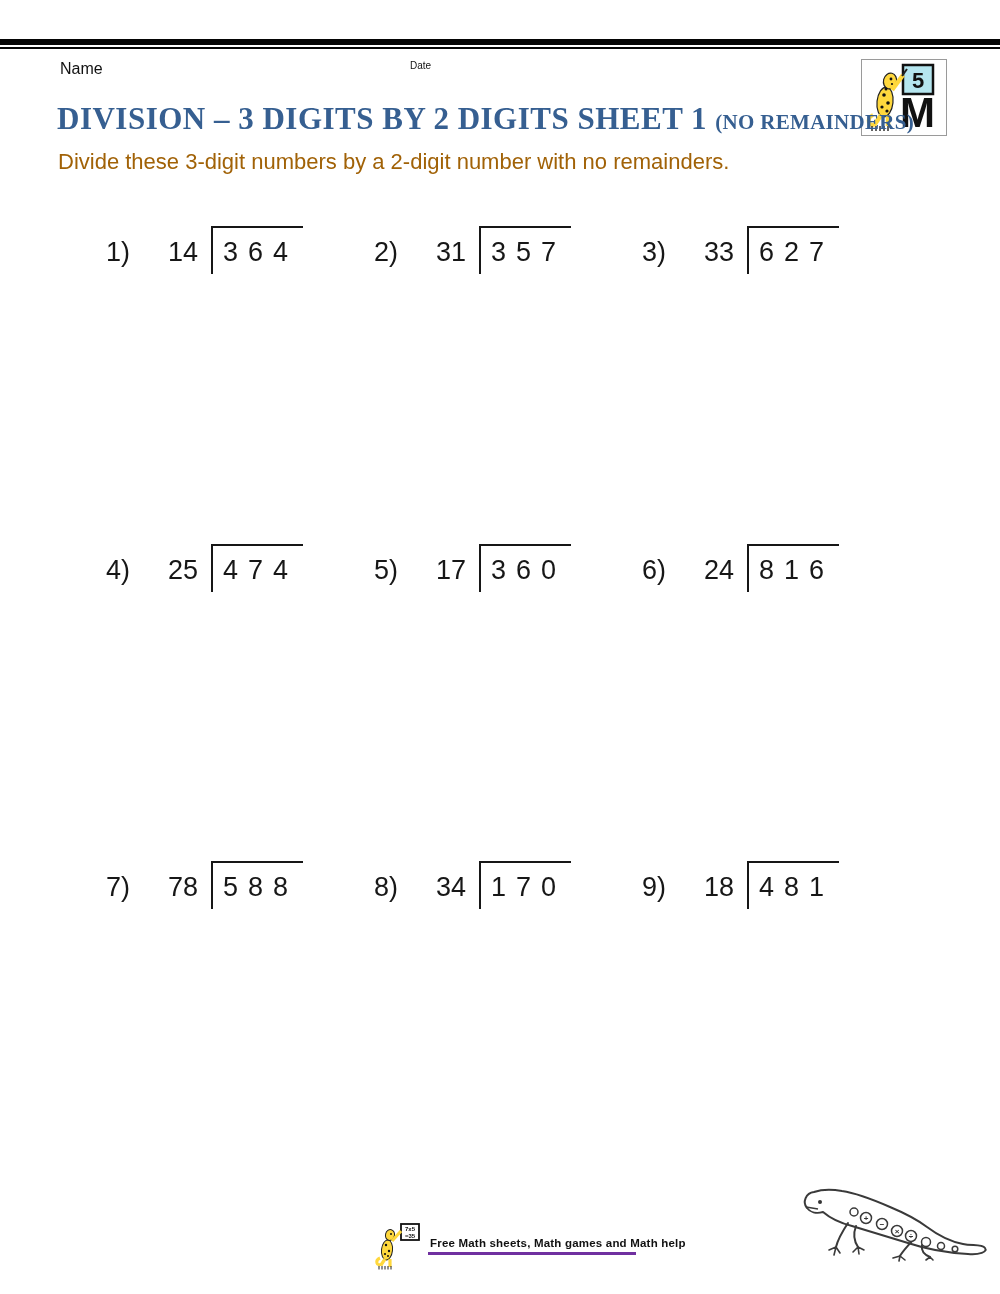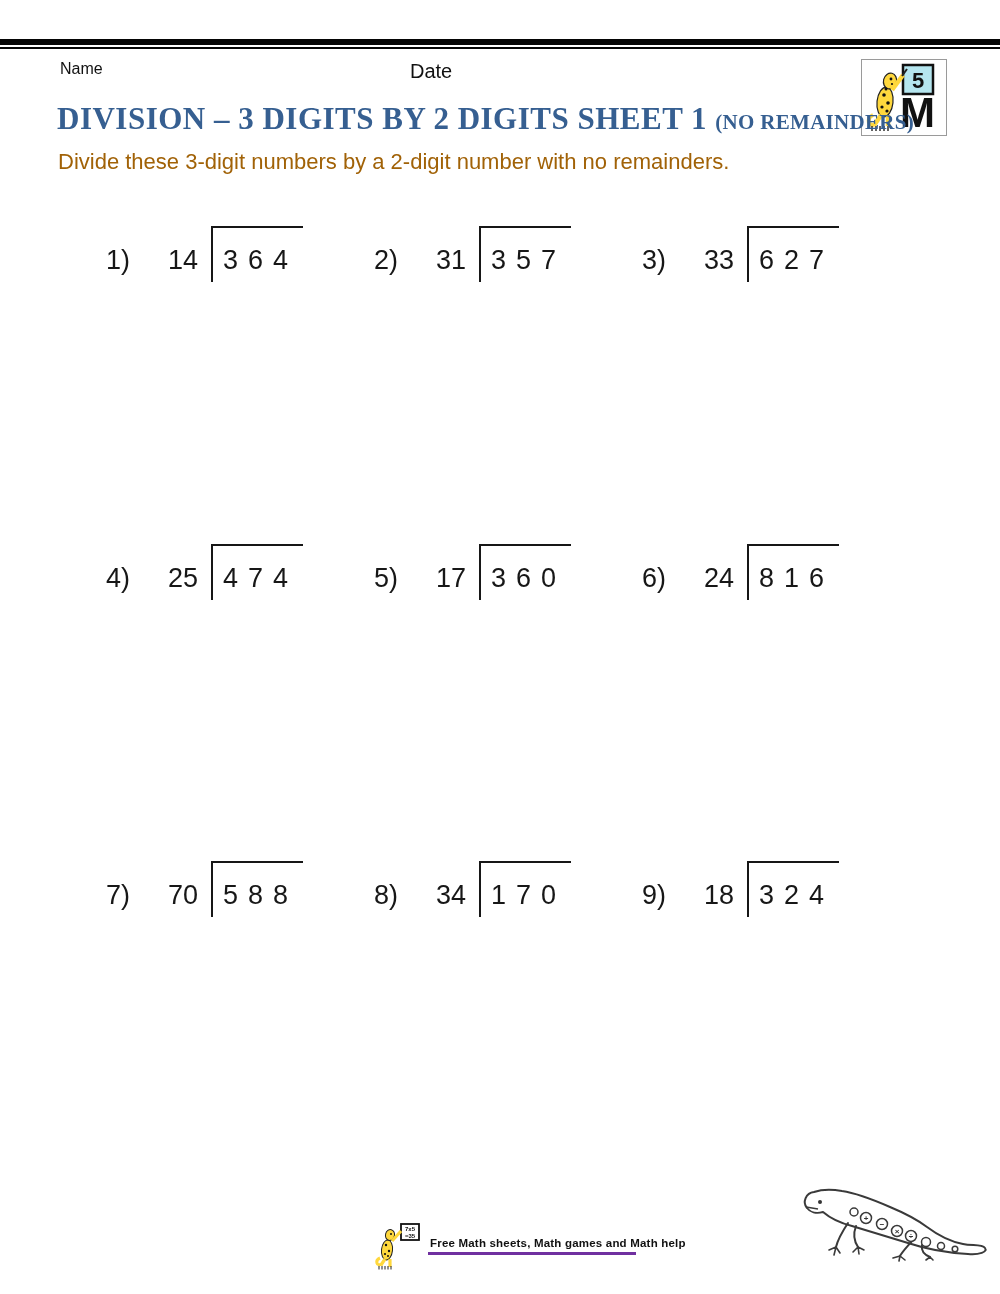--- a/index.html
+++ b/index.html
@@ -19,21 +19,21 @@
   .top-rule-thin {
     position: absolute; left: 0; top: 47px; width: 1000px; height: 2px;
     background: #050505;
   }
   .name-label {
     position: absolute; left: 60px; top: 60px;
     font-size: 16px; color: #111;
   }
   .date-label {
     position: absolute; left: 410px; top: 60px;
-    font-size: 20px; color: #111;
+    font-size: 10px; color: #111;
   }
   .grade-logo-box {
     position: absolute; left: 861px; top: 59px; width: 84px; height: 75px;
     border: 1px solid #9a9a9a; background: #ffffff;
   }
   .title {
     position: absolute; left: 57px; top: 101px;
     font-family: "Liberation Serif", serif;
     font-size: 31px; font-weight: bold; color: #365F91;
     letter-spacing: 0.5px; white-space: nowrap;
@@ -48,21 +48,21 @@
     display: flex; align-items: baseline;
     font-size: 27px; color: #171717;
     white-space: nowrap;
   }
   .pnum { display: inline-block; width: 62px; }
   .pdivisor { margin-right: 13px; }
   .pdividend {
     display: inline-block;
     border-left: 2.5px solid #171717;
     border-top: 2.5px solid #171717;
-    padding: 16px 5px 4px 10px;
+    padding: 8px 5px 4px 10px;
     letter-spacing: 10px;
     line-height: 1.25;
   }
   .footer {
     position: absolute; left: 374px; top: 1222px;
     display: flex; align-items: center;
   }
   .footer-text-col { margin-left: 2px; }
   .footer-tagline {
     font-size: 11.5px; font-weight: bold; color: #111;
@@ -155,32 +155,32 @@
     <span class="pdividend">360</span>
   </div>
   <div class="problem" style="left:642px; top:544px;">
     <span class="pnum">6)</span>
     <span class="pdivisor">24</span>
     <span class="pdividend">816</span>
   </div>
 
   <div class="problem" style="left:106px; top:861px;">
     <span class="pnum">7)</span>
-    <span class="pdivisor">70</span>
+    <span class="pdivisor">78</span>
     <span class="pdividend">588</span>
   </div>
   <div class="problem" style="left:374px; top:861px;">
     <span class="pnum">8)</span>
     <span class="pdivisor">34</span>
     <span class="pdividend">170</span>
   </div>
   <div class="problem" style="left:642px; top:861px;">
     <span class="pnum">9)</span>
     <span class="pdivisor">18</span>
-    <span class="pdividend">324</span>
+    <span class="pdividend">481</span>
   </div>
 
   <div class="footer">
     <svg width="50" height="48" viewBox="0 0 50 48">
       <rect x="27" y="2" width="18" height="16" fill="#ffffff" stroke="#111" stroke-width="1.8"></rect>
       <text x="36" y="9" font-size="6" font-weight="bold" fill="#111" text-anchor="middle">7x5</text>
       <text x="36" y="16" font-size="6" font-weight="bold" fill="#111" text-anchor="middle">=35</text>
       <path d="M8,42 C2,45 1,38 6,36" fill="none" stroke="#FFD83D" stroke-width="3"></path>
       <ellipse cx="13" cy="28" rx="5.5" ry="10" fill="#FFD83D" stroke="#222" stroke-width="1" transform="rotate(6 13 28)"></ellipse>
       <ellipse cx="16" cy="13" rx="4.5" ry="5.5" fill="#FFD83D" stroke="#222" stroke-width="1" transform="rotate(14 16 13)"></ellipse>

